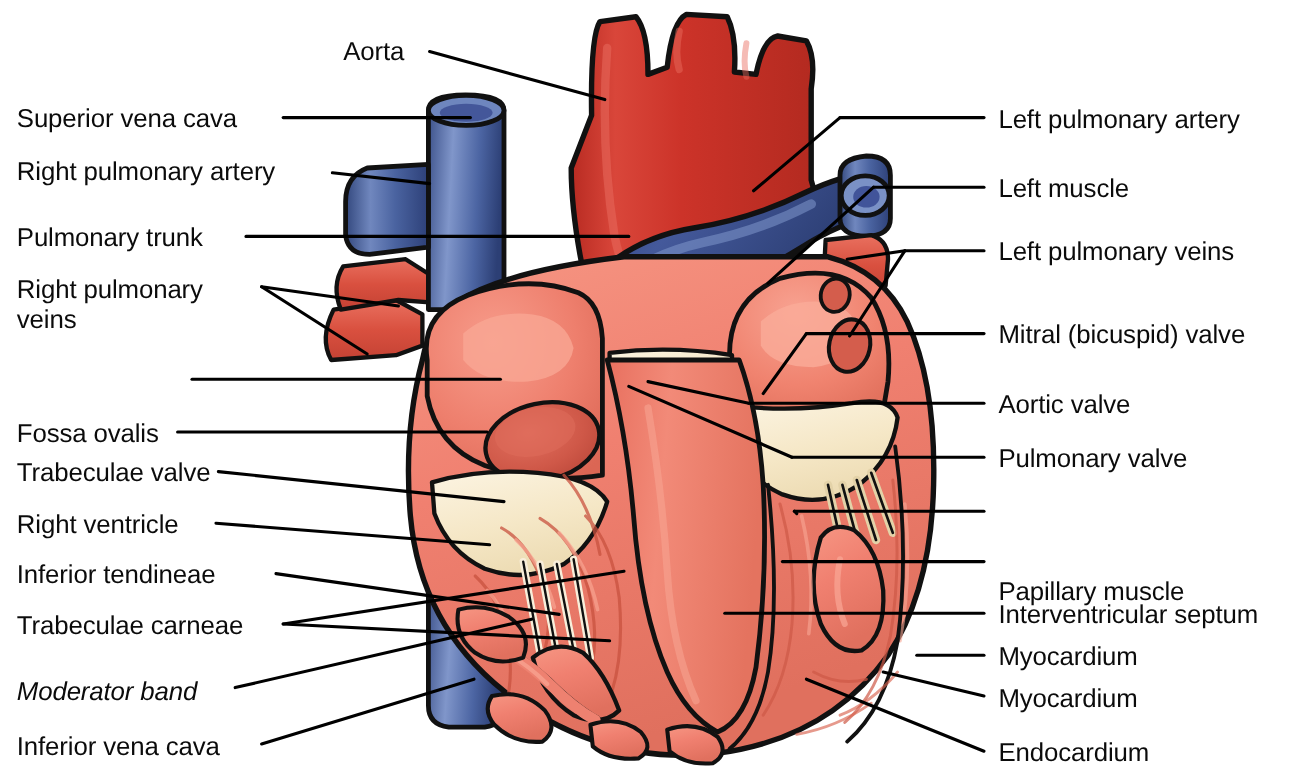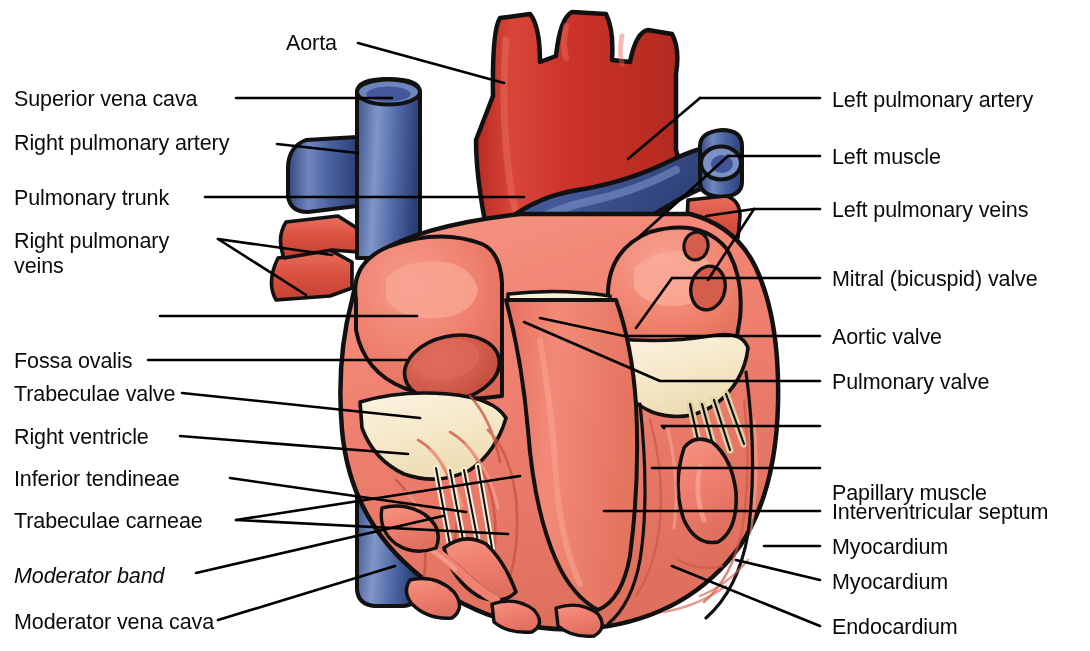--- a/index.html
+++ b/index.html
@@ -355,21 +355,21 @@
   <div class="lbl left" style="left:14px; top:131px;">Right pulmonary artery</div>
   <div class="lbl left" style="left:14px; top:186px;">Pulmonary trunk</div>
   <div class="lbl left" style="left:14px; top:229px;">Right pulmonary
 veins</div>
   <div class="lbl left" style="left:14px; top:349px;">Fossa ovalis</div>
   <div class="lbl left" style="left:14px; top:382px;">Trabeculae valve</div>
   <div class="lbl left" style="left:14px; top:425px;">Right ventricle</div>
   <div class="lbl left" style="left:14px; top:467px;">Inferior tendineae</div>
   <div class="lbl left" style="left:14px; top:509px;">Trabeculae carneae</div>
   <div class="lbl left" style="left:14px; top:564px;font-style:italic;">Moderator band</div>
-  <div class="lbl left" style="left:14px; top:610px;">Moderator vena cava</div>
+  <div class="lbl left" style="left:14px; top:610px;">Inferior vena cava</div>
 
   <div class="lbl right" style="left:832px; top:88px;">Left pulmonary artery</div>
   <div class="lbl right" style="left:832px; top:145px;">Left muscle</div>
   <div class="lbl right" style="left:832px; top:198px;">Left pulmonary veins</div>
   <div class="lbl right" style="left:832px; top:267px;">Mitral (bicuspid) valve</div>
   <div class="lbl right" style="left:832px; top:325px;">Aortic valve</div>
   <div class="lbl right" style="left:832px; top:370px;">Pulmonary valve</div>
   <div class="lbl right" style="left:832px; top:457px;margin-top:24px;">Papillary muscle</div>
   <div class="lbl right" style="left:832px; top:500px;">Interventricular septum</div>
   <div class="lbl right" style="left:832px; top:535px;">Myocardium</div>

